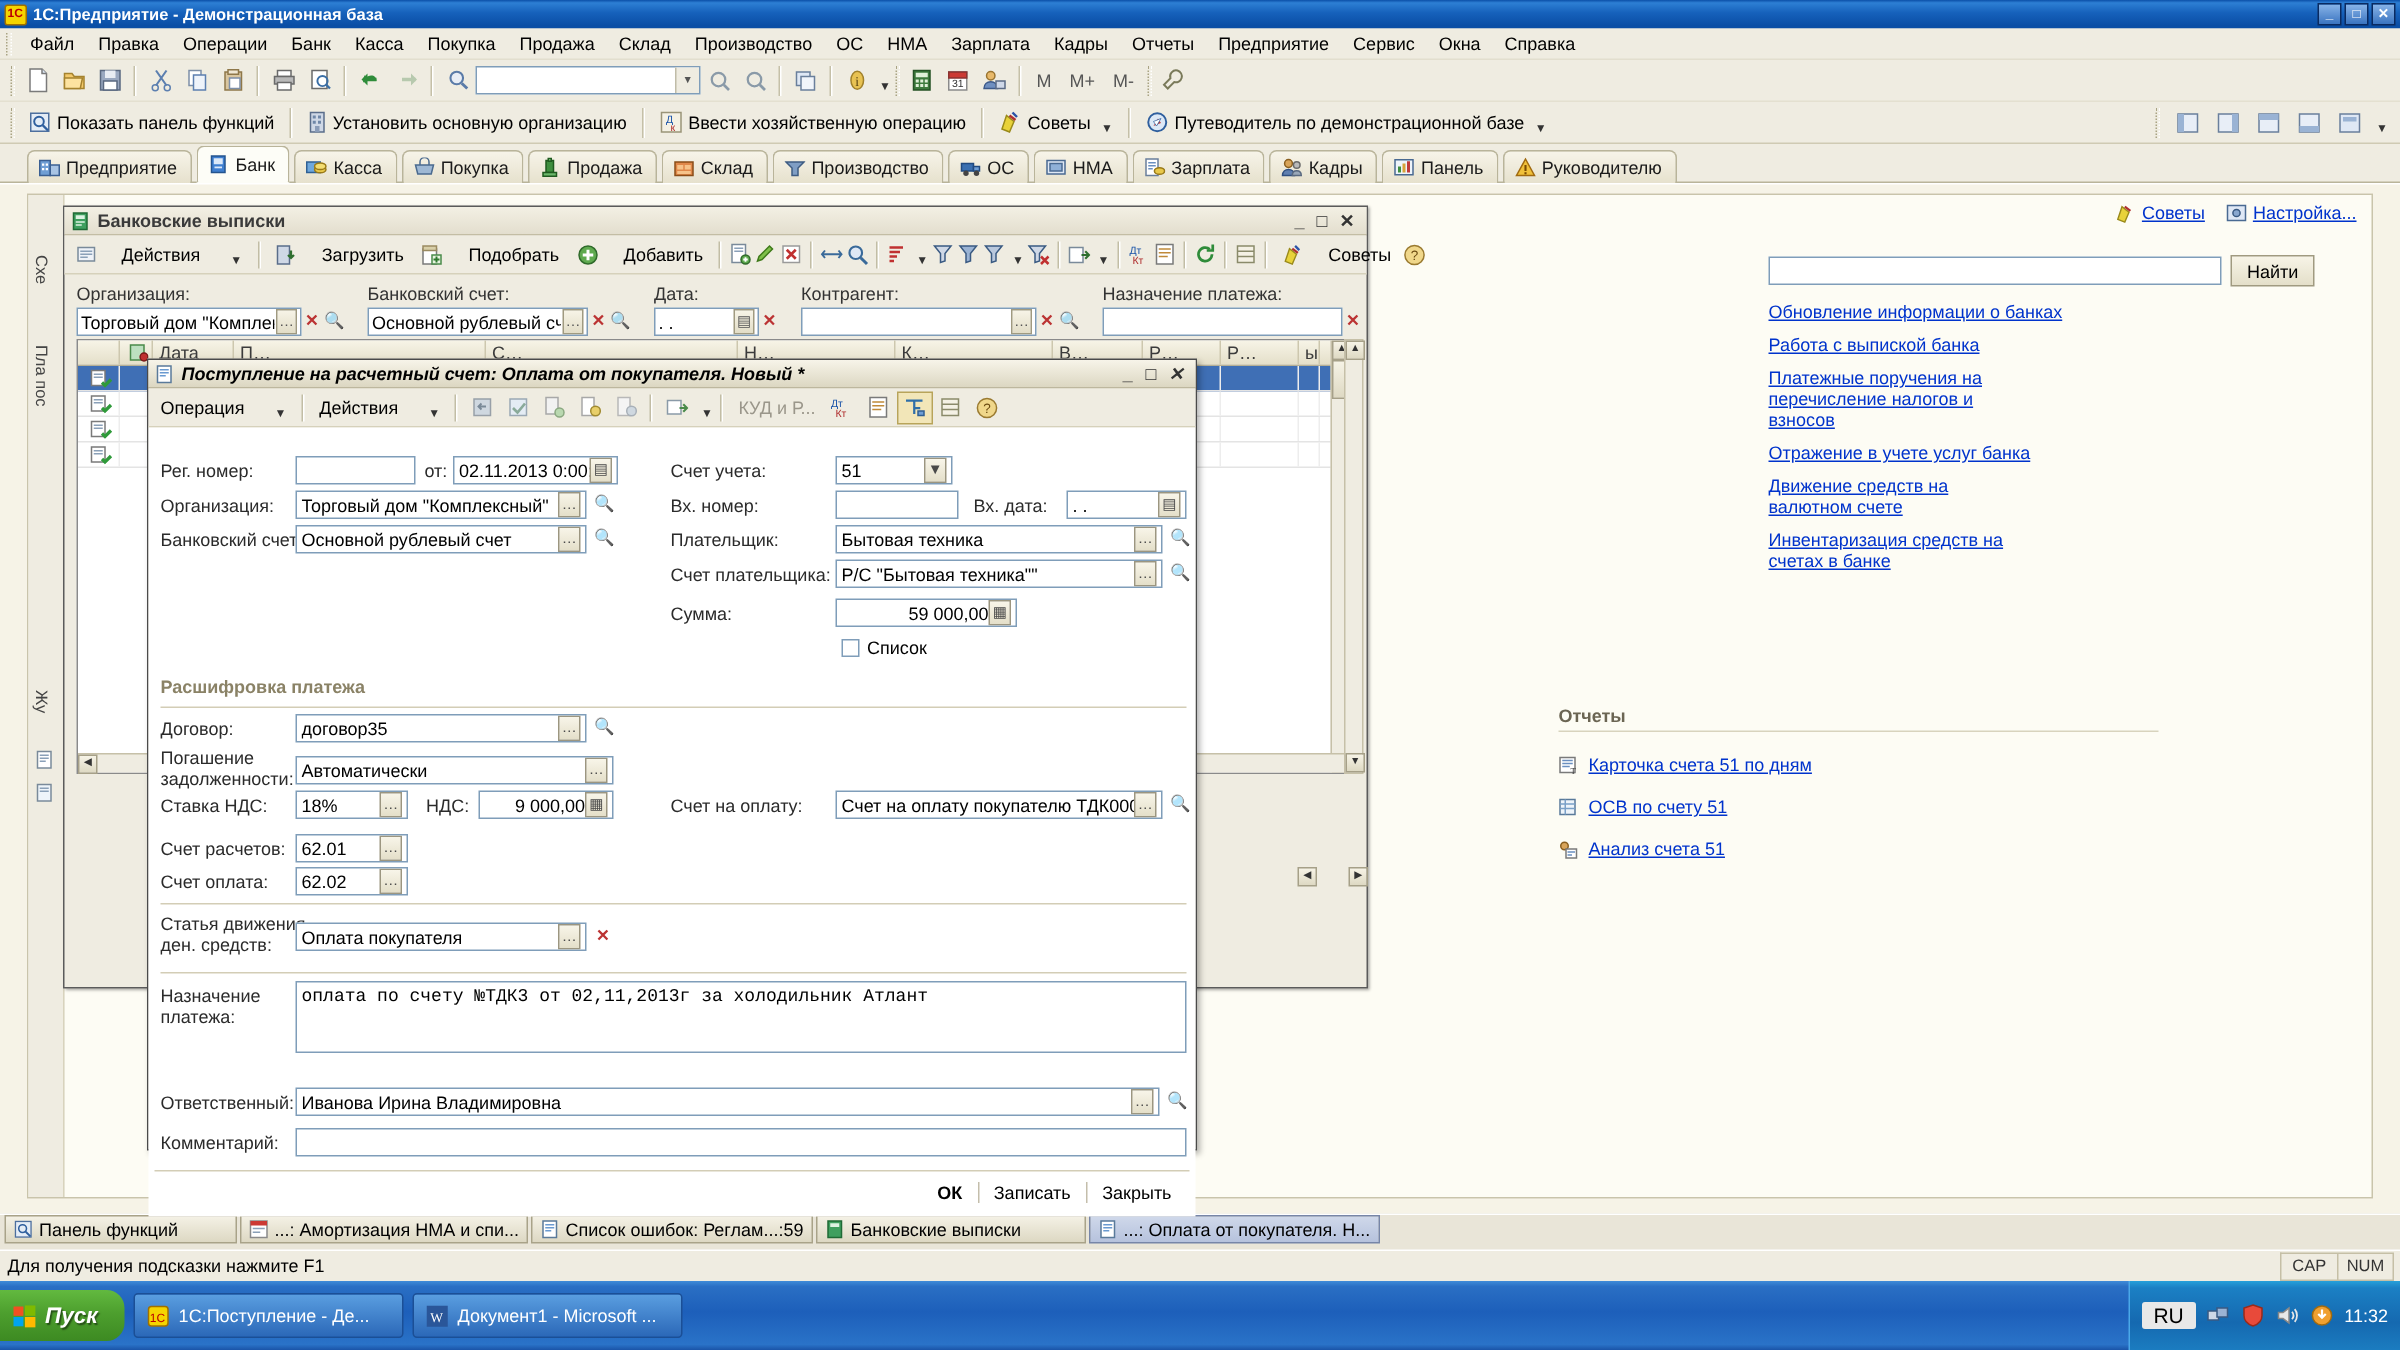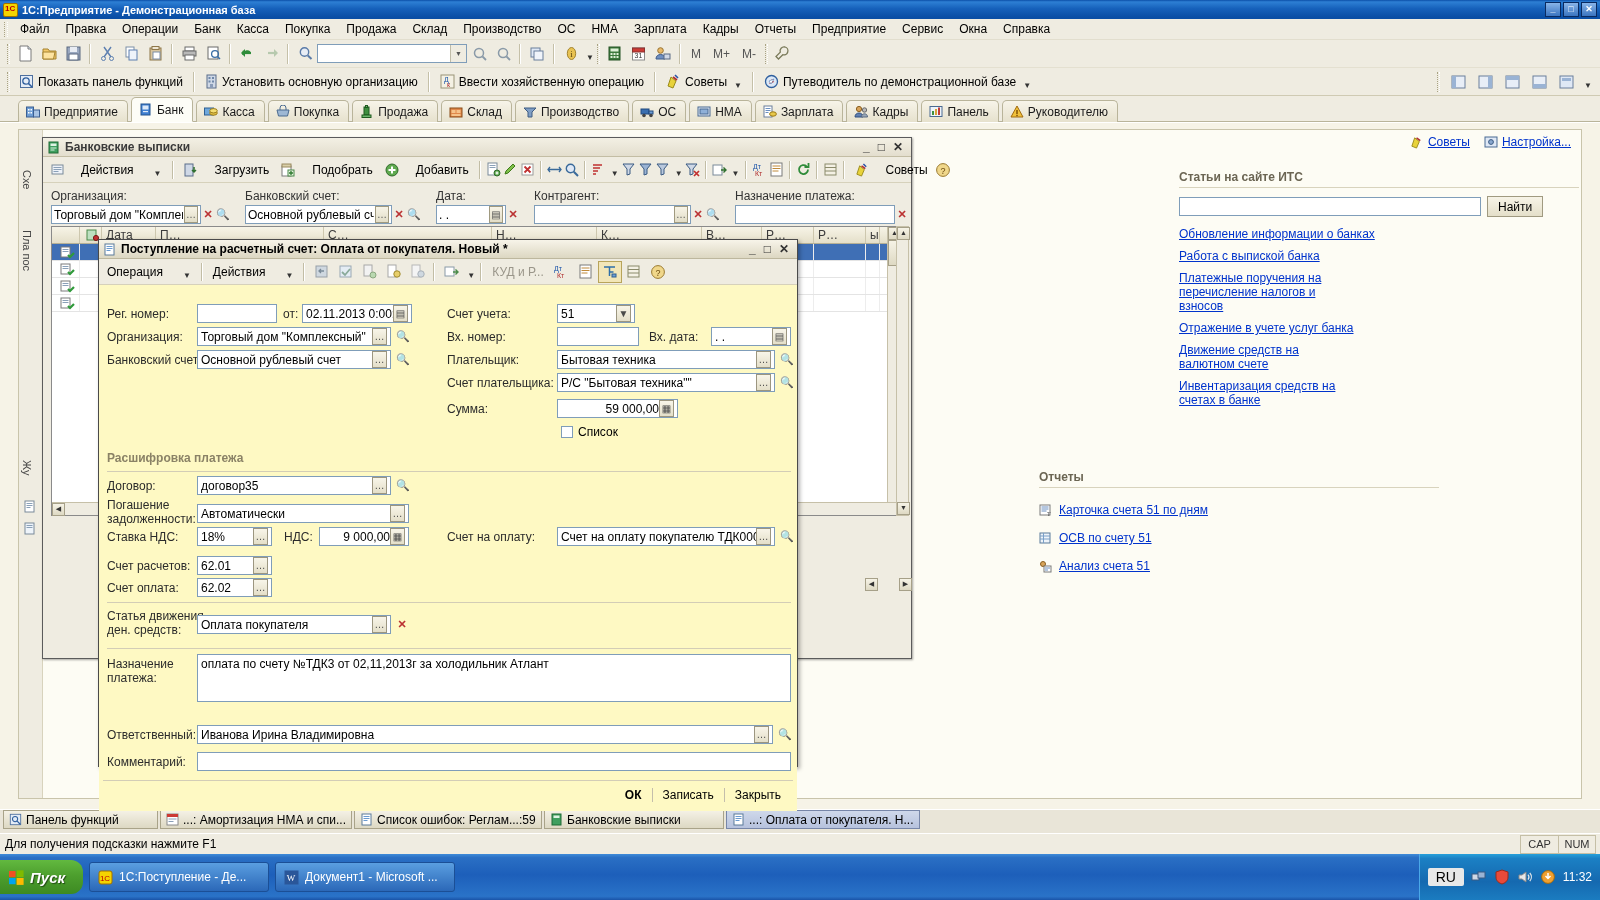--- a/index.html
+++ b/index.html
@@ -149,39 +149,39 @@
   .sb-v{ position:absolute; right:0; top:0; width:13px; bottom:0; background:#efece1; border-left:1px solid #c6c0a8;}
   .sb-h{ position:absolute; left:0; bottom:0; height:13px; right:0; background:#efece1; border-top:1px solid #c6c0a8;}
   .sb-arrow{ width:13px; height:13px; background:linear-gradient(180deg,#f6f3e6,#ded9c3); border:1px solid #a6a088;
     font-size:7px; text-align:center; line-height:10px; color:#333;}
   .sb-thumb{ background:linear-gradient(180deg,#f6f3e6,#ded9c3); border:1px solid #a6a088; }
 
   
   .docwin{ position:absolute; left:140px; top:238px; width:700px; height:528px;
      background:#efece1; border:1px solid #4a4a4a; box-shadow:2px 2px 4px rgba(0,0,0,.3); z-index:50;}
   .docwin .dtitle{ height:19px; display:flex; align-items:center; padding-left:4px; font-size:12px; font-weight:bold;
-     background:linear-gradient(180deg,#f7f4e9,#dcd7c2); border-bottom:1px solid #bdb79e;}
-  .form{ position:relative; background:#fef9c3; height:100%; }
+     background:linear-gradient(180deg,#f7f4e9,#dcd7c2); border-bottom:1px solid #bdb79e;font-style:italic;}
+  .form{ position:relative; background:#ffffff; height:100%; }
   .lbl{ position:absolute; font-size:12px; color:#2b2b2b; }
   .inp{ position:absolute; height:19px; background:#fff; border:1px solid #7f9db9;
      display:flex; align-items:center; padding:0 3px; font-size:12px; white-space:nowrap; overflow:hidden;}
   .inp .txt{ flex:1; overflow:hidden; }
   .inp .txt.right{ text-align:right; }
   .btn-sm{ width:15px; height:17px; background:linear-gradient(180deg,#f8f5e9,#e4dfc9); border:1px solid #9c9680;
      font-size:10px; line-height:15px; text-align:center; color:#4a4a4a; }
   .mag{ width:16px; height:17px; text-align:center; line-height:16px; font-size:11px; color:#333; }
   .sectionhdr{ position:absolute; font-size:12px; font-weight:bold; color:#8a8266; }
   .hr{ position:absolute; border-top:1px solid #d3cdb6; }
   .cb{ width:12px; height:12px; background:#fff; border:1px solid #7f9db9; display:inline-block; }
   .dbtns{ position:absolute; right:6px; bottom:6px; display:flex; align-items:center; gap:0; font-size:12px;}
   .dbtn{ padding:3px 10px; }
   .dbtn.bold{ font-weight:bold; }
   .dvsep{ width:1px; height:14px; background:#c4beab; }
   .footer-sep{ position:absolute; left:4px; right:4px; bottom:30px; border-top:1px solid #d3cdb6;}
-  .textarea{ position:absolute; background:#fff; border:1px solid #7f9db9; font-size:12px; padding:2px 3px; overflow:hidden;}
+  .textarea{ position:absolute; background:#fff; border:1px solid #7f9db9; font-size:12px; padding:2px 3px; overflow:hidden;font-family:Liberation Mono, monospace;}
 
   
   .winbar{
     position:absolute; left:0; top:809px; width:1600px; height:24px; background:#e9e5d8;
     display:flex; align-items:flex-start; gap:2px; padding:0 3px; border-top:1px solid #fff;
   }
   .wbtn{ height:19px; min-width:155px; display:flex; align-items:center; gap:4px; padding:0 5px; font-size:12px;
     background:linear-gradient(180deg,#f4f1e5,#ddd8c3); border:1px solid #a9a389; }
   .wbtn.active{ background:linear-gradient(180deg,#cfd8ea,#b6c2dd); border:1px solid #7786a8; }
   .statusbar{
@@ -669,21 +669,20 @@
               <svg width="14" height="14" viewBox="0 0 14 14">
                 <rect x="1" y="2" width="12" height="10" fill="#dfe8f5" stroke="#4a6a92"></rect>
                 <circle cx="7" cy="7" r="2.4" fill="#8aa8cf" stroke="#3a5a82"></circle>
               </svg>
             </span>
           <span style="color:#0033cc;text-decoration:underline;font-size:12px">Настройка...</span>
         </div>
       </div>
 
       <div class="its-panel">
-        <div class="panel-head">Статьи на сайте ИТС</div>
         <div class="search-row">
           <input class="srch-input" type="text" value="" style="">
           <button class="btn-find">Найти</button>
         </div>
         <div class="its-links">
           <a>Обновление информации о банках</a>
           <a>Работа с выпиской банка</a>
           <a class="two">Платежные поручения на перечисление налогов и взносов</a>
           <a>Отражение в учете услуг банка</a>
           <a class="two">Движение средств на валютном счете</a>

